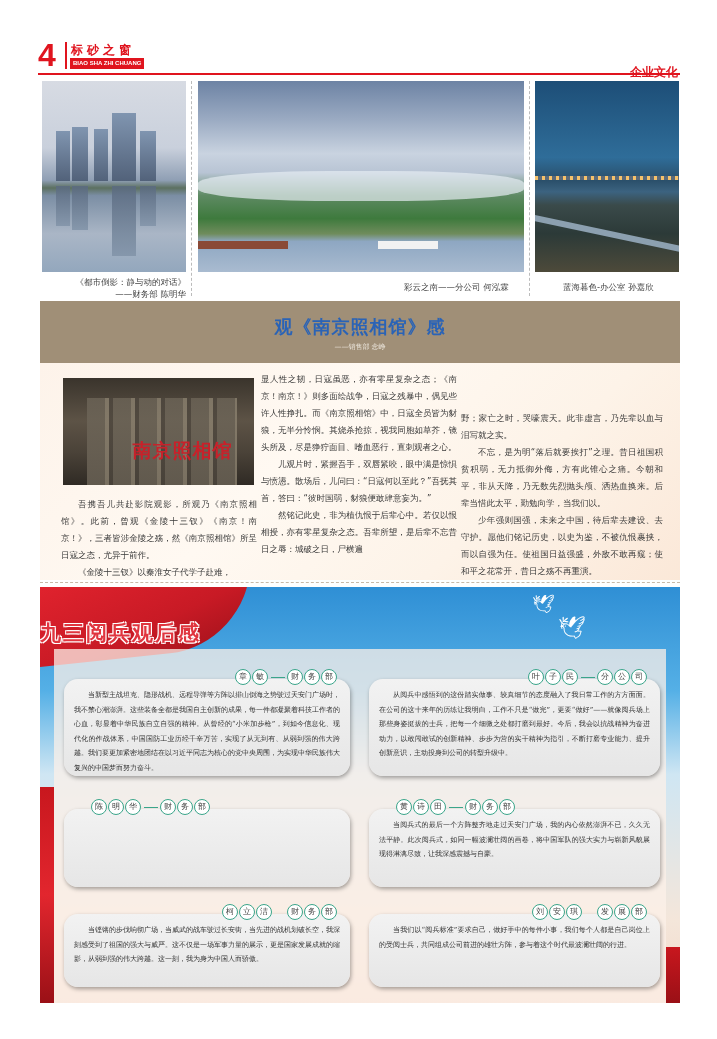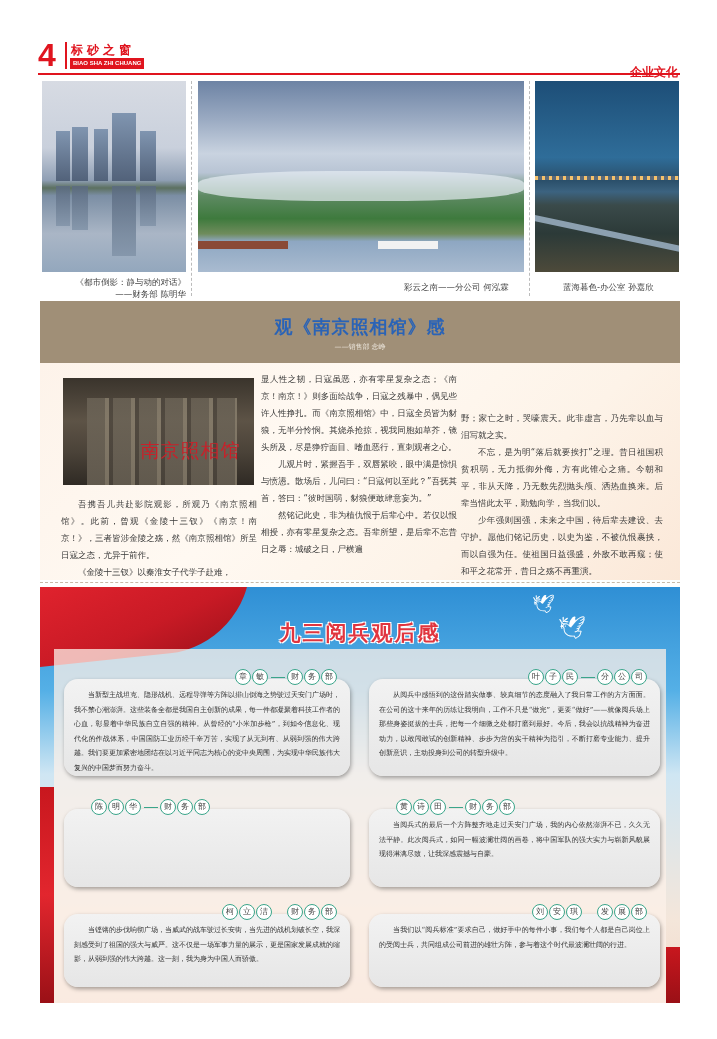--- a/index.html
+++ b/index.html
@@ -36,35 +36,35 @@
   .caption-3 { left: 563px; top: 281px; }
 
   
   .art1-band { position: absolute; left: 40px; top: 301px; width: 640px; height: 62px; background: #a08f77; }
   .art1-title { position: absolute; left: 0; width: 640px; top: 14px; text-align: center; font-size: 18px; font-weight: bold; color: #2a63b6; letter-spacing: 1px; }
   .art1-byline { position: absolute; left: 0; width: 640px; top: 41px; text-align: center; font-size: 7px; color: #ece6dc; }
   .art1-body { position: absolute; left: 40px; top: 363px; width: 640px; height: 217px; background: linear-gradient(135deg,#fdf3ea 0%,#fff9f2 40%,#fdf3e8 70%,#fbe8d8 100%); }
   .art1-border { position: absolute; left: 40px; top: 582px; width: 640px; border-top: 1px dashed #c8b9a8; }
   .movie-photo { position: absolute; left: 63px; top: 378px; width: 191px; height: 107px; background: linear-gradient(180deg,#3a342c 0%,#5d5346 40%,#4a4238 70%,#2f2a24 100%); overflow: hidden; }
   .movie-photo .people { position: absolute; left: 24px; top: 20px; width: 150px; height: 87px; background: repeating-linear-gradient(90deg,#6d6558 0 18px,#8c8270 18px 22px,#4e473e 22px 26px); opacity: .8; }
-  .movie-photo .poster-title { position: absolute; left: 16px; width: 223px; top: 60px; text-align: center; font-family: "DejaVu Serif", serif; font-weight: normal; font-size: 19px; color: #c8212a; letter-spacing: 1px; }
+  .movie-photo .poster-title { position: absolute; left: 8px; width: 223px; top: 60px; text-align: center; font-family: "DejaVu Serif", serif; font-weight: bold; font-size: 19px; color: #c8212a; letter-spacing: 1px; }
   .col { position: absolute; font-size: 8.5px; line-height: 17px; color: #3a3a3a; text-align: justify; }
   .col p { text-indent: 2em; }
   .col p.cont { text-indent: 0; }
   .col-1 { left: 61px; top: 496px; width: 196px; }
   .col-2 { left: 261px; top: 371px; width: 196px; }
   .col-3 { left: 461px; top: 371px; width: 202px; margin-top: 39px; }
 
   
   .art2 { position: absolute; left: 40px; top: 587px; width: 640px; height: 416px; background: linear-gradient(180deg,#2f8fd5 0%,#55b0e6 25%,#cfe6f3 45%,#f4e6da 80%,#f2d8c8 100%); overflow: hidden; }
   .art2 .flag { position: absolute; left: -20px; top: -10px; width: 230px; height: 80px; background: linear-gradient(160deg,#e2232e 0%,#c81a25 60%,#a0121b 100%); border-radius: 0 0 120px 20px; transform: skewY(-6deg); }
   .art2 .left-stripe { position: absolute; left: 0; top: 200px; width: 14px; height: 216px; background: linear-gradient(180deg,#c8171e,#e2262e,#9a1016); }
   .art2 .right-stripe { position: absolute; right: 0; top: 360px; width: 14px; height: 56px; background: linear-gradient(180deg,#c8171e,#9a1016); }
   .art2 .inner { position: absolute; left: 14px; top: 62px; width: 612px; height: 354px; background: rgba(252,240,232,.75); }
-  .art2-title { position: absolute; left: 0; width: 640px; top: 32px; text-align: center; font-family: "DejaVu Serif", serif; font-weight: bold; font-size: 21px; color: #e0353f; letter-spacing: 2px; text-shadow: 1px 1px 0 #fff, -1px -1px 0 #fff, 1px -1px 0 #fff, -1px 1px 0 #fff; }
+  .art2-title { position: absolute; left: 0; width: 640px; top: 32px; text-align: left; font-family: "DejaVu Serif", serif; font-weight: bold; font-size: 21px; color: #e0353f; letter-spacing: 2px; text-shadow: 1px 1px 0 #fff, -1px -1px 0 #fff, 1px -1px 0 #fff, -1px 1px 0 #fff; }
   .dove { position: absolute; color: #fff; font-size: 18px; }
   .dove-1 { left: 492px; top: 6px; }
   .dove-2 { left: 518px; top: 28px; font-size: 22px; }
 
   .card { position: absolute; background: linear-gradient(180deg,#f2f2f2,#e6e6e6); border-radius: 14px; box-shadow: 1px 2px 4px rgba(0,0,0,.35); padding: 9px 10px 6px 10px; font-family: "DejaVu Serif", serif; font-size: 7px; line-height: 14.6px; color: #333; text-align: justify; }
   .card p { text-indent: 2em; }
   .author-tag { position: absolute; top: -10px; display: flex; align-items: center; }
   .author-tag .circle { width: 16px; height: 16px; border: 1.3px solid #3aa58a; border-radius: 50%; background: #fff; font-family: "DejaVu Serif", serif; font-size: 8px; color: #444; text-align: center; line-height: 14px; margin-right: 1px; }
   .author-tag .line { width: 14px; height: 1px; background: #3aa58a; margin: 0 2px; }
   .author-tag .gap { width: 14px; }

